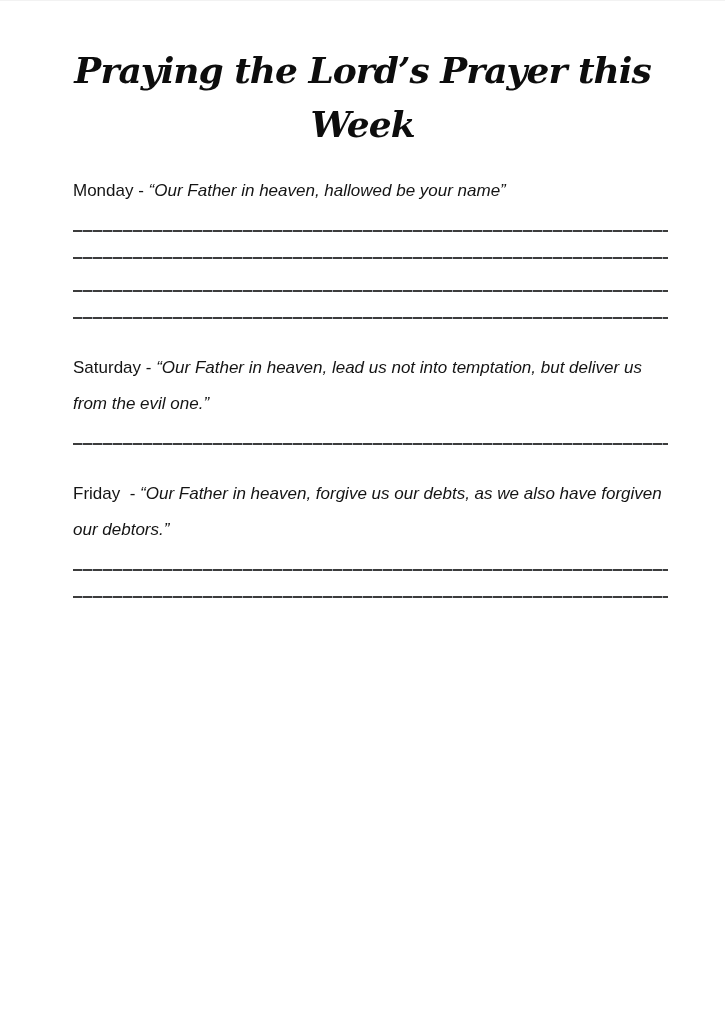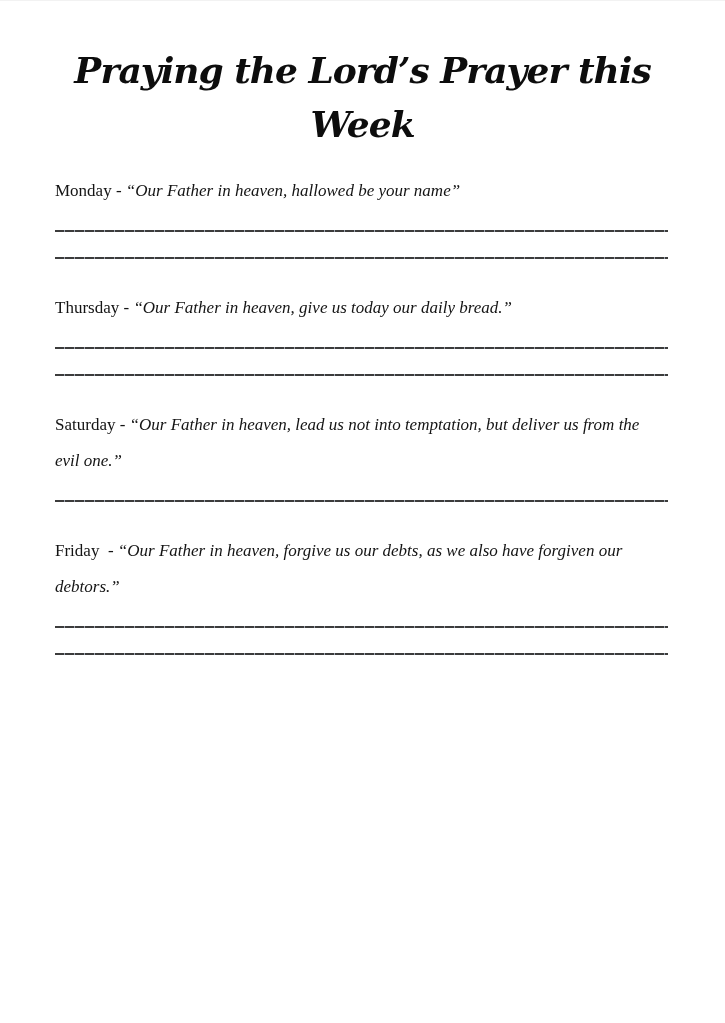--- a/index.html
+++ b/index.html
@@ -37,22 +37,21 @@
     width: 652px;
     text-align: center;
     font-size: 17px;
     line-height: 31px;
     color: #151515;
   }
   .instr-line {
     display: block;
   }
   .content {
-    margin: 22px 57px 0 55px; 
-    font-family: Liberation Serif, serif;
+    margin: 22px 57px 0 73px; 
   }
   .day-section {
     margin: 0 0 31px 0;
   }
   .day-line {
     margin: 0;
     font-size: 17px;
     line-height: 36px;
     color: #141414;
   }
@@ -86,21 +85,20 @@
 
     <section class="day-section">
       <p class="day-line"><span class="day-name">Monday</span><span class="day-sep"> - </span><span class="day-quote">“Our Father in heaven, hallowed be your name”</span></p>
       <div class="answer-line first"></div>
       <div class="answer-line"></div>
     </section>
 
 
 
     <section class="day-section">
-      <p class="day-line"><span class="day-name">Thursday</span><span class="day-sep"> - </span><span class="day-quote">“Our Father in heaven, give us today our daily bread.”</span></p>
       <div class="answer-line first"></div>
       <div class="answer-line"></div>
     </section>
 
     <section class="day-section">
       <p class="day-line"><span class="day-name">Saturday</span><span class="day-sep"> - </span><span class="day-quote">“Our Father in heaven, lead us not into temptation, but deliver us from the evil one.”</span></p>
       <div class="answer-line first"></div>
 
     </section>
 

